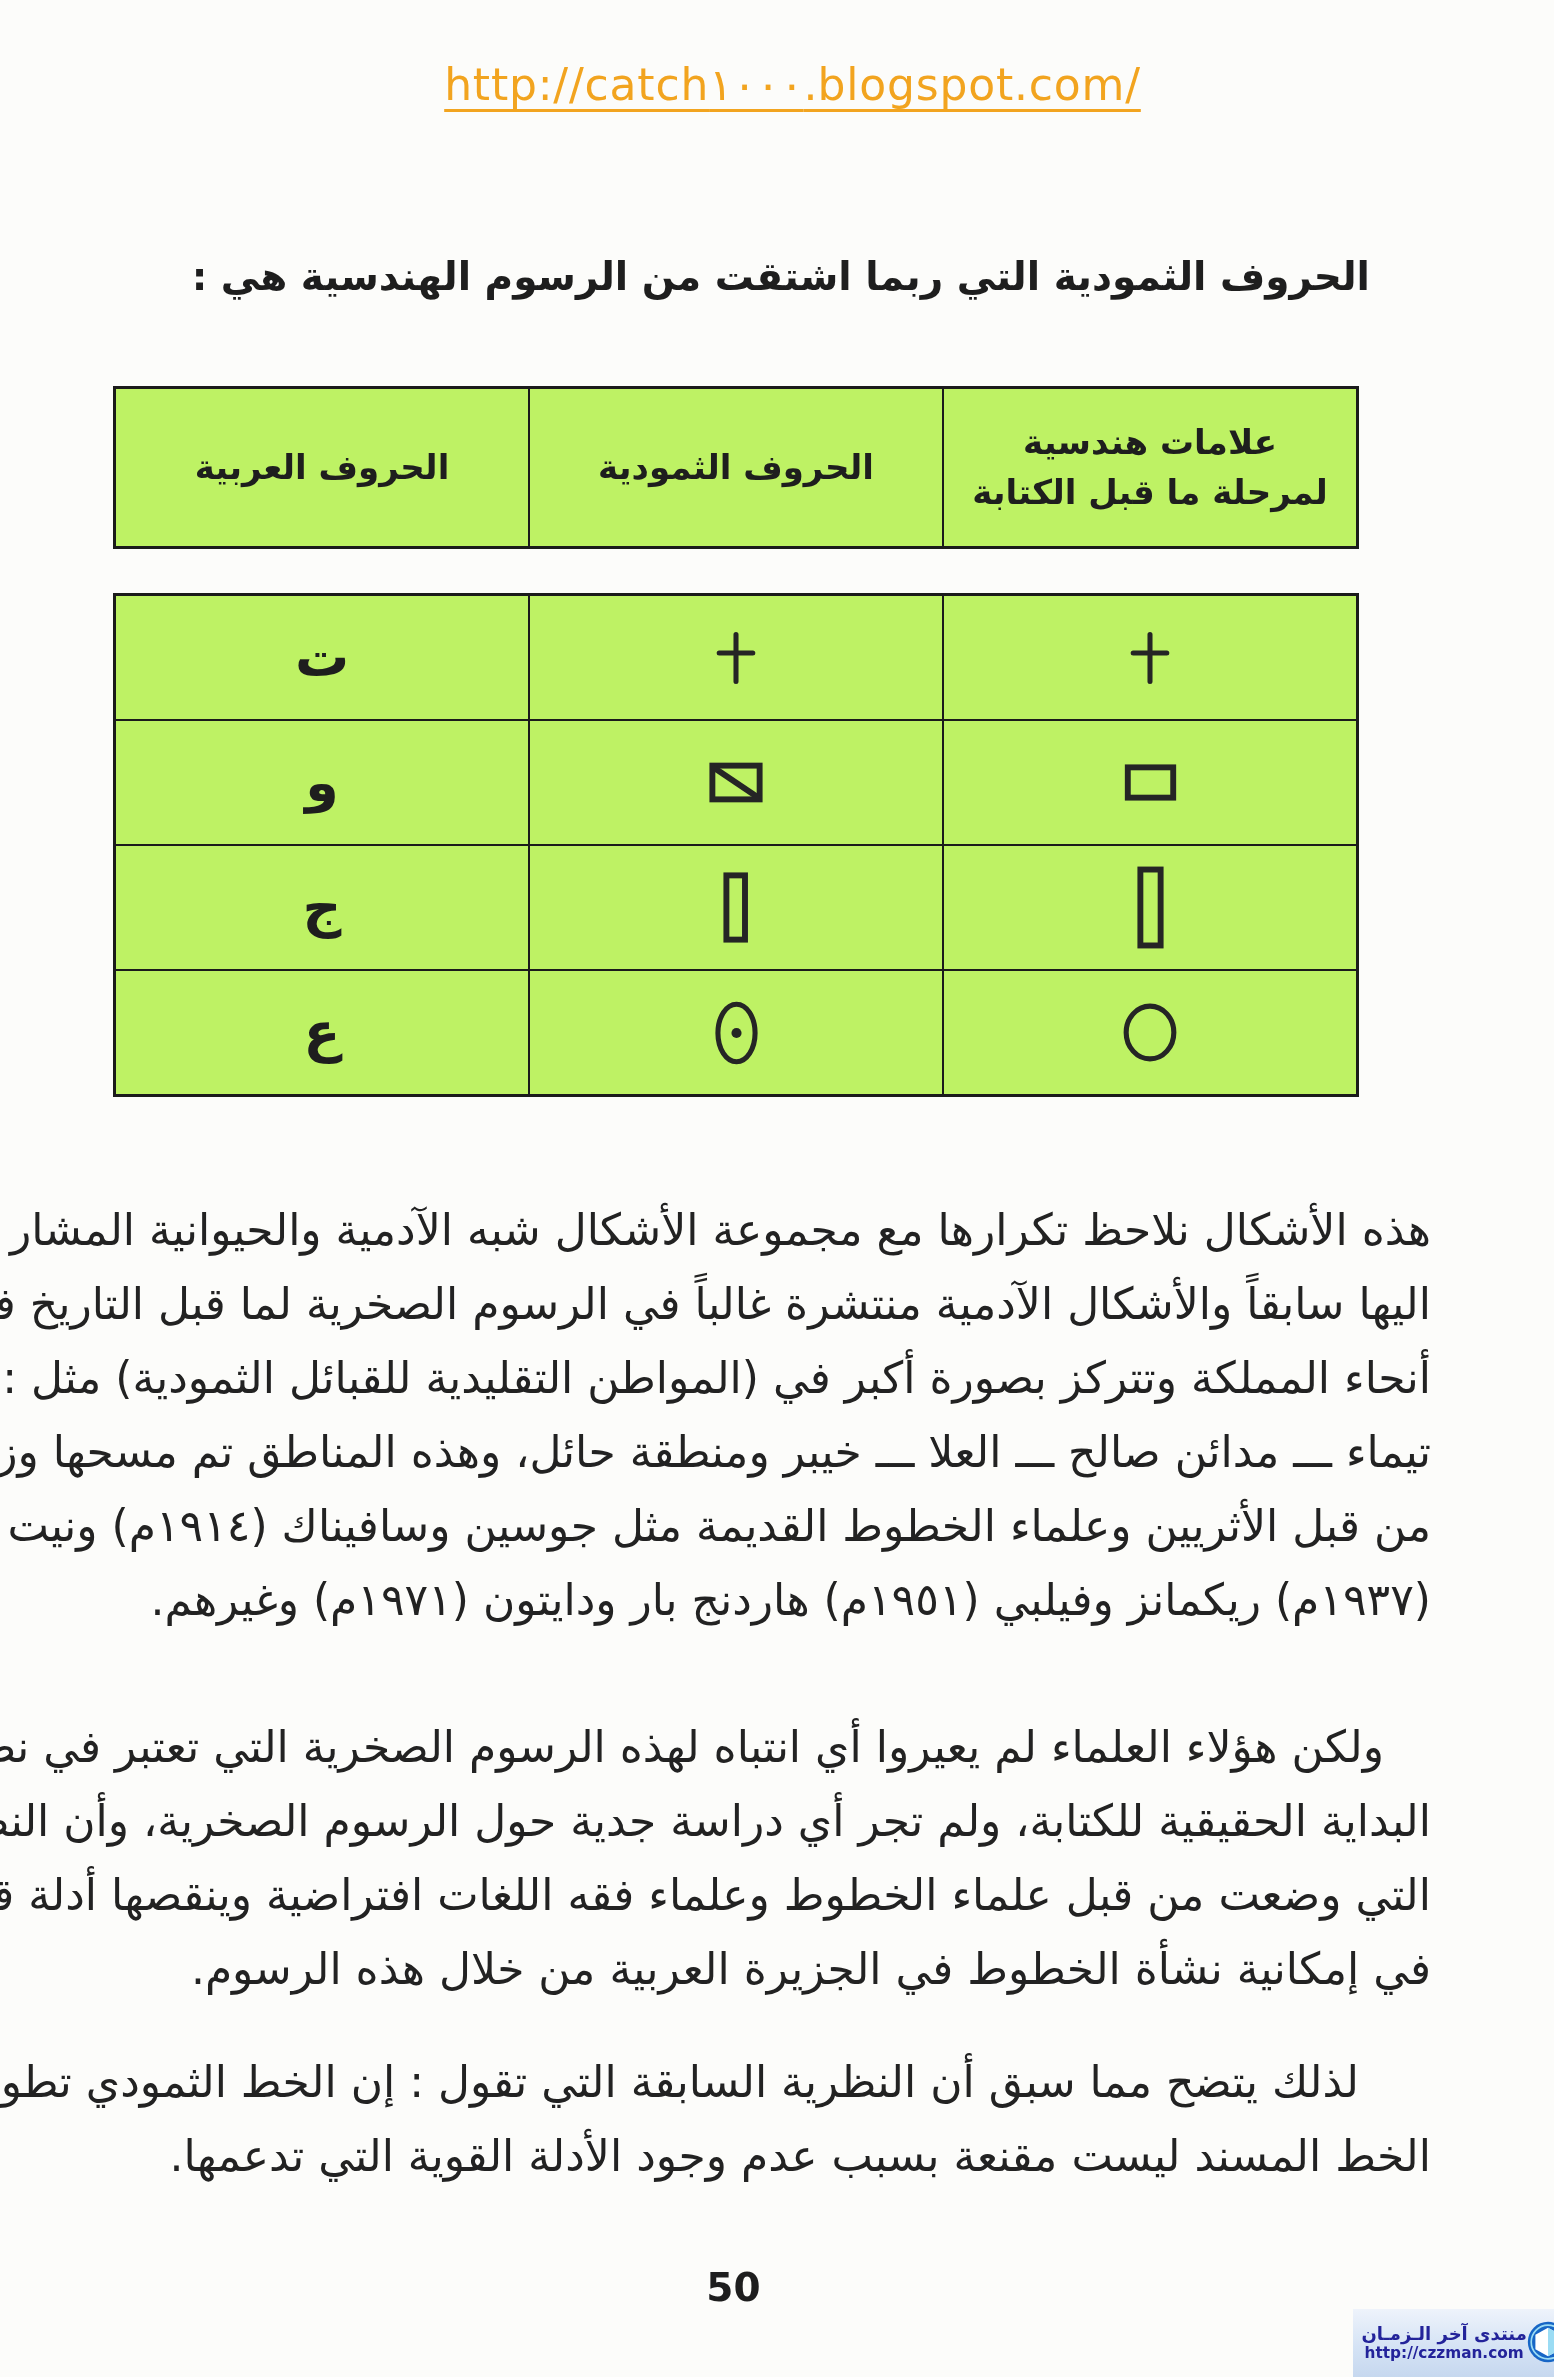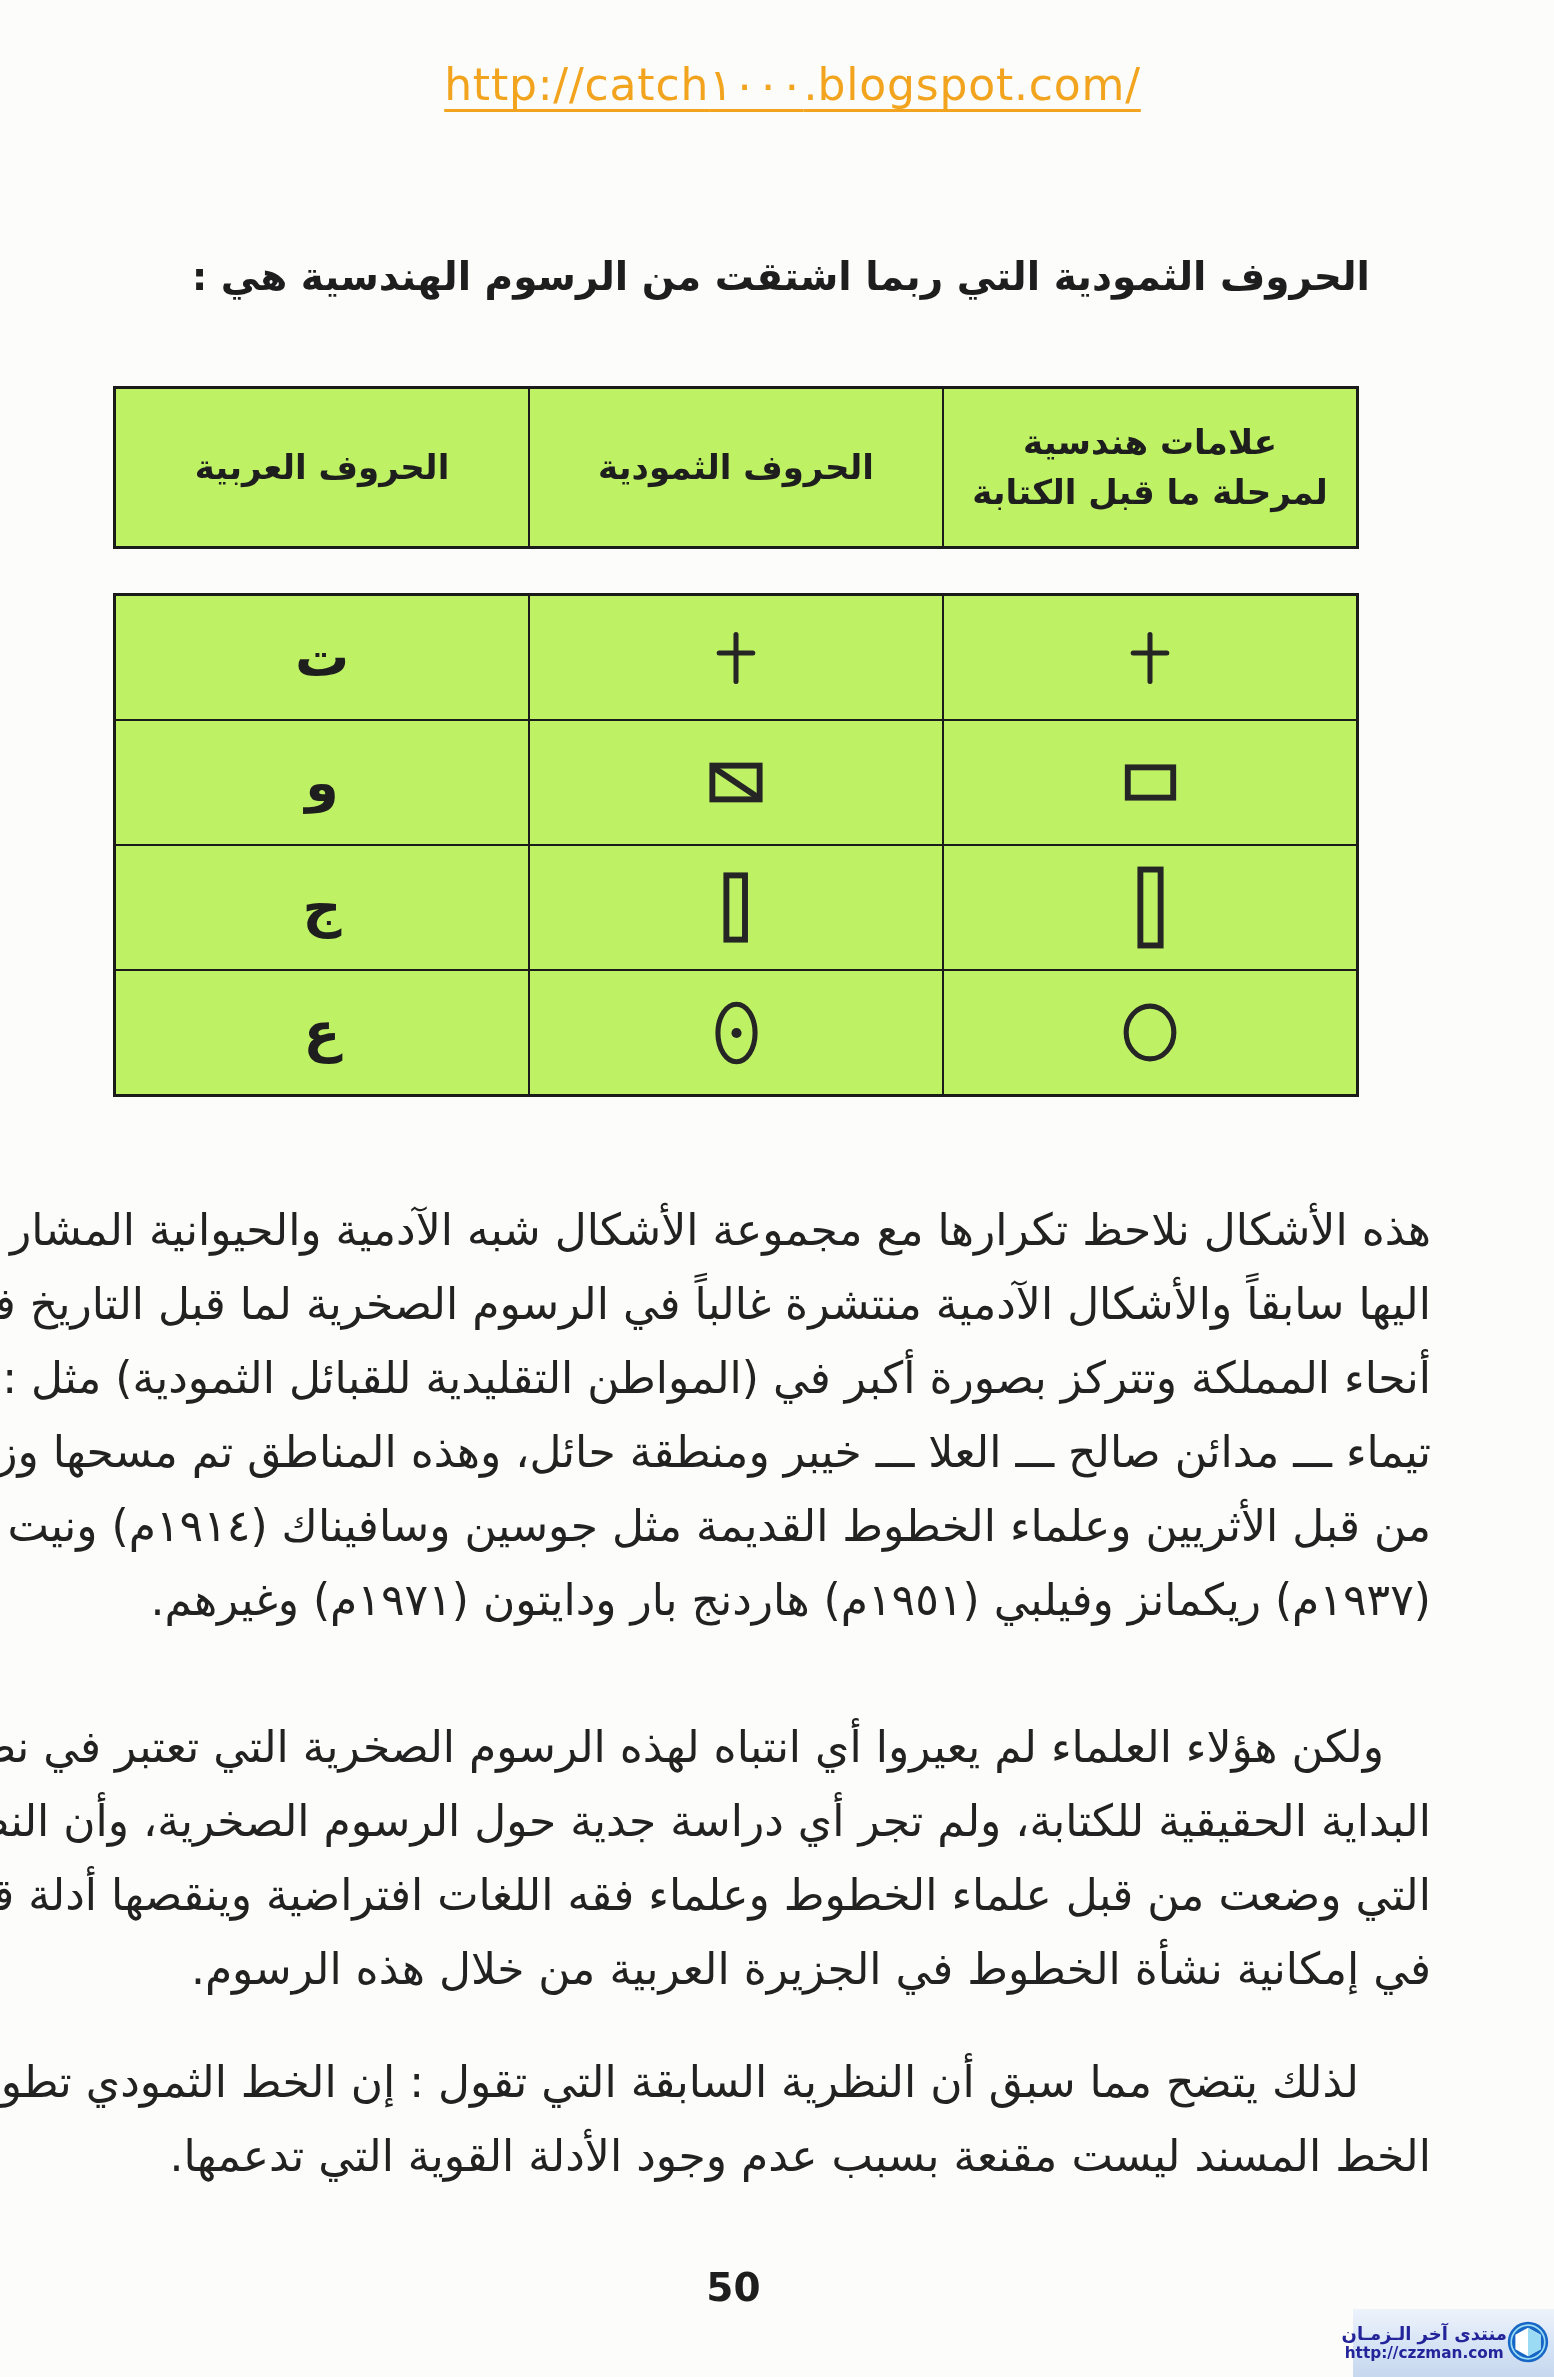--- a/index.html
+++ b/index.html
@@ -57,21 +57,21 @@
   .para.p2 .line.first{padding-right:47px;box-sizing:border-box;}
   .para.p3 .line.first{padding-right:72px;box-sizing:border-box;}
   
   .pagenum{
     position:absolute;top:2265px;left:670px;width:127px;
     text-align:center;font-size:39px;font-weight:bold;
   }
   
   .footer{
     position:absolute;right:0;bottom:0;width:201px;height:68px;
-    display:flex;align-items:center;justify-content:flex-end;
+    display:flex;align-items:center;justify-content:space-between;
     padding:3.4px 3.4px 5.1px 5.1px;box-sizing:border-box;
     background:linear-gradient(180deg,#eef3fb 0%,#d5e3f5 55%,#c6d8ef 100%);
   }
   .footer-text{direction:rtl;text-align:center;margin-left:3.4px;flex:1;}
   .footer-title{font-size:18px;font-weight:bold;white-space:nowrap;}
   .footer-url{font-size:15.3px;font-weight:bold;direction:ltr;white-space:nowrap;}
   .footer-logo{width:42px;height:42px;flex:0 0 auto;margin-right:1.7px;}
 </style>
 </head>
 <body>

